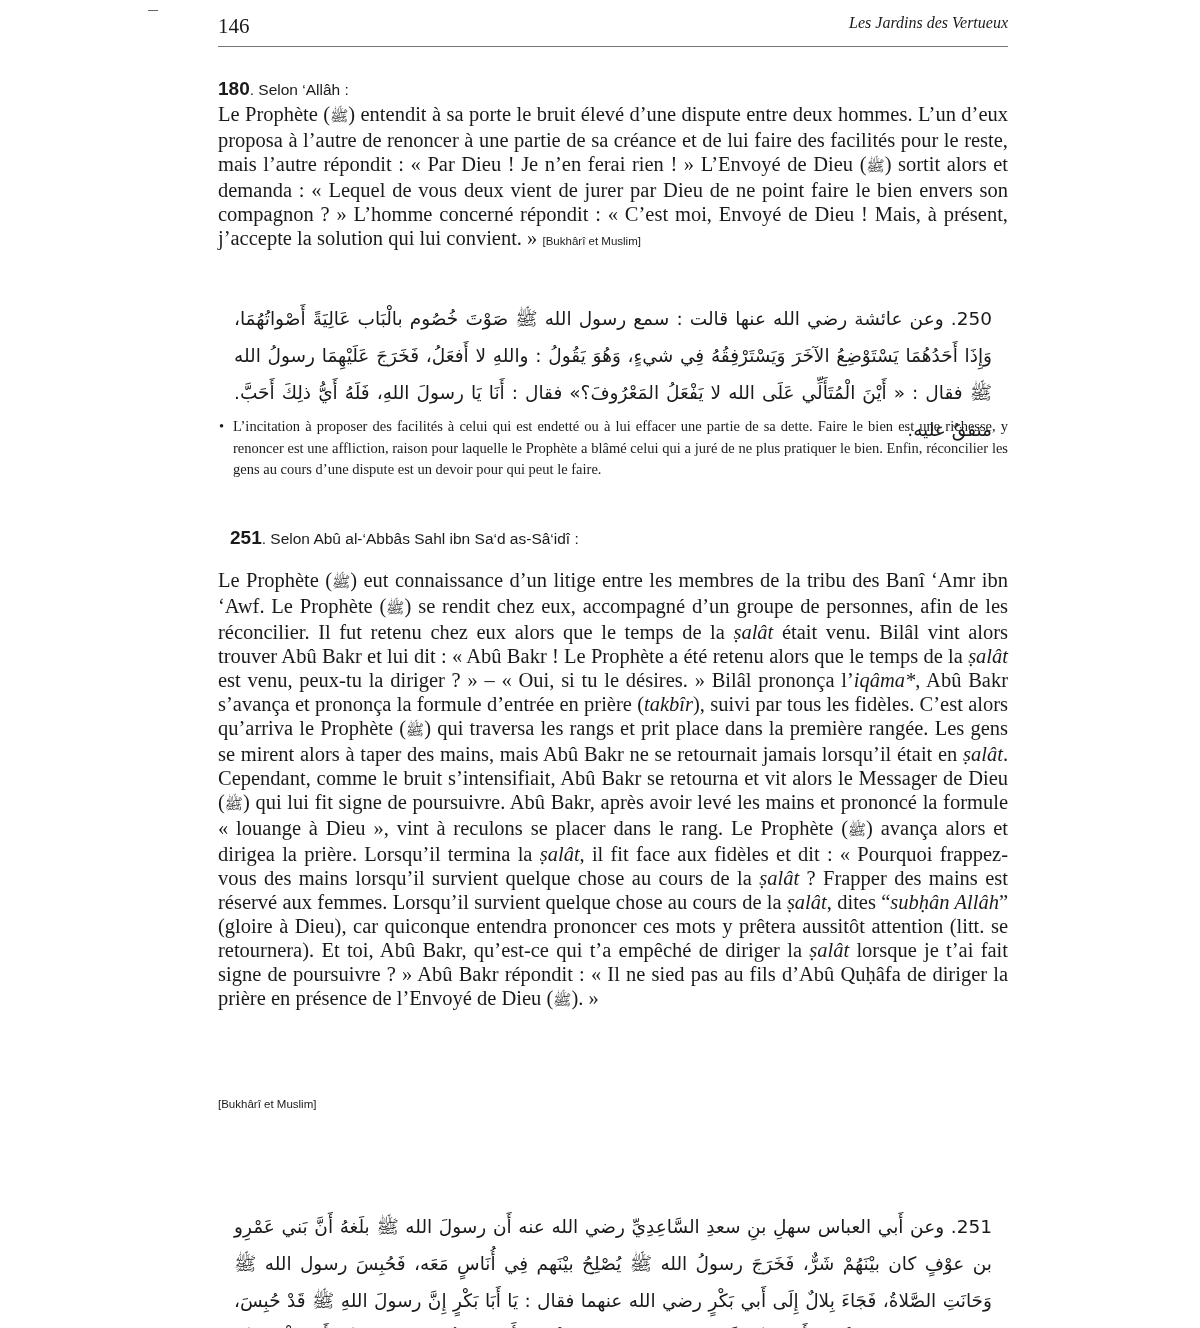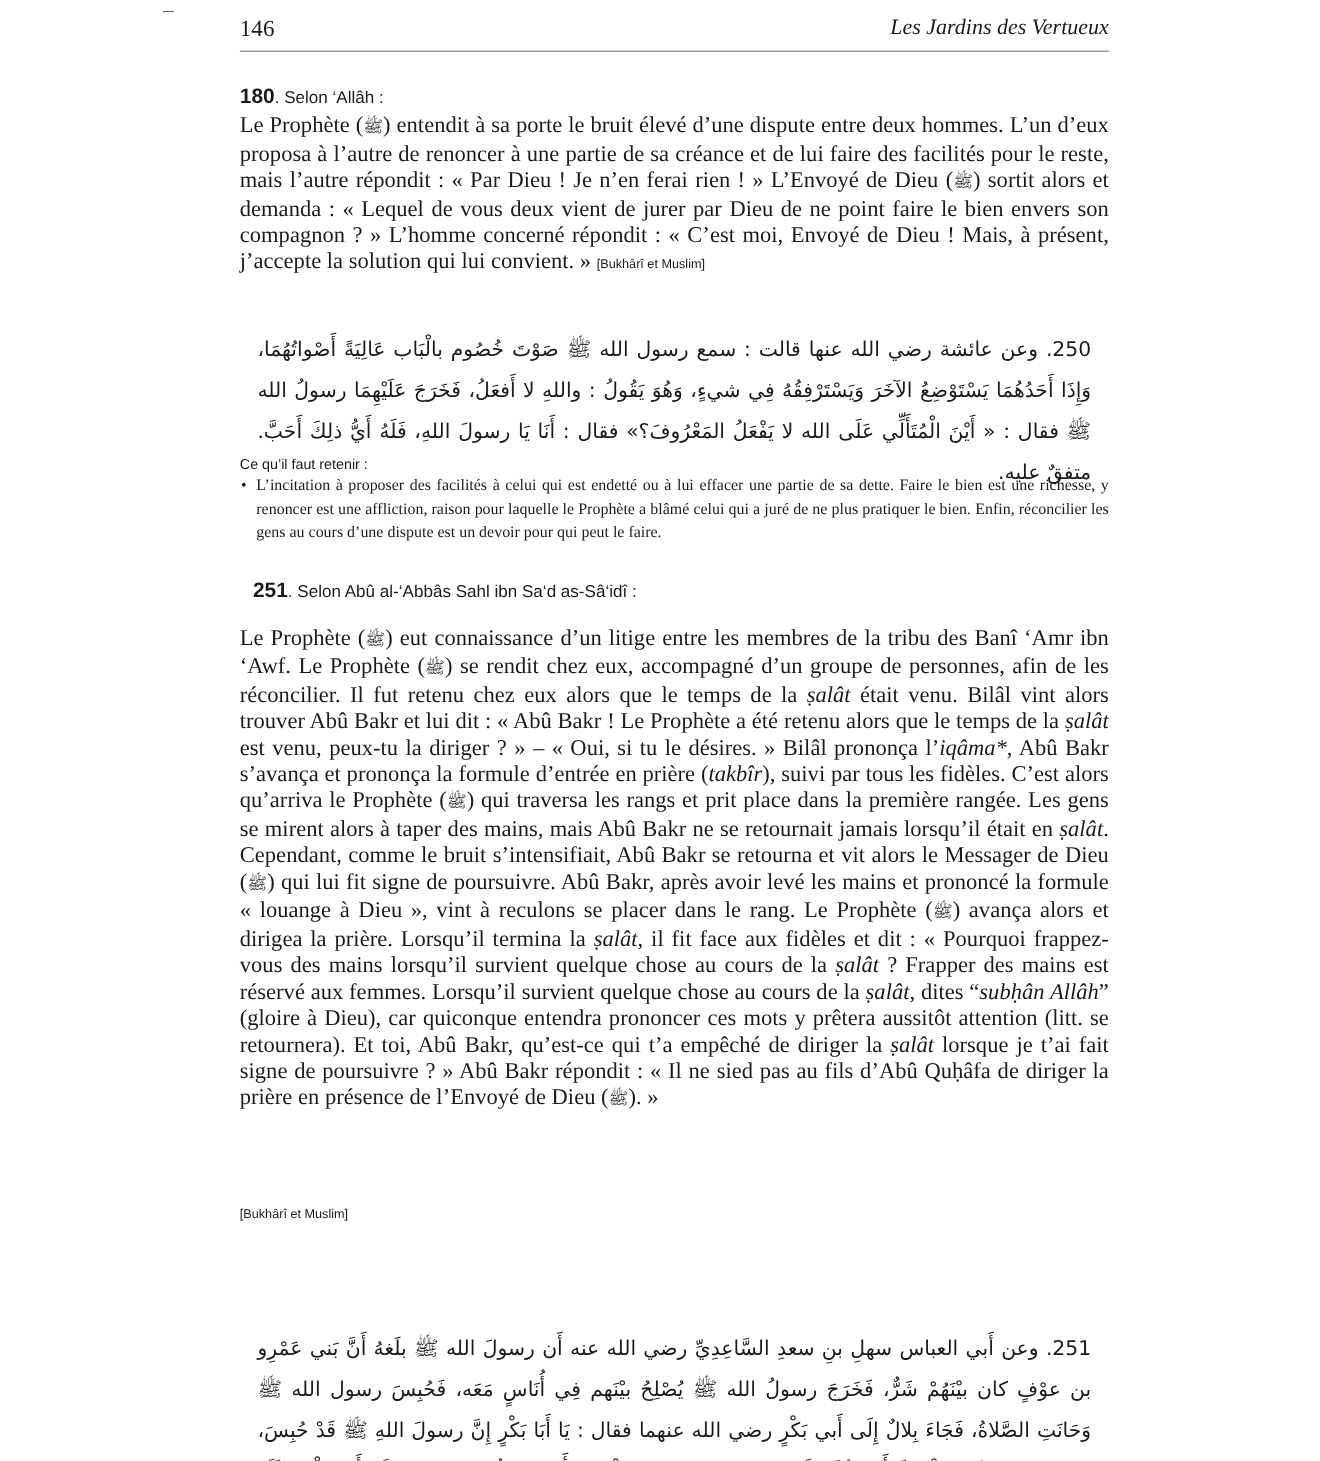--- a/index.html
+++ b/index.html
@@ -1,21 +1,21 @@
 <!DOCTYPE html>
 <html><head>
 <meta charset="utf-8">
 <style>
   html, body { margin: 0; padding: 0; background: #ffffff; }
   body { width: 1200px; height: 1328px; position: relative; overflow: hidden; color: #1a1a1a; }
   .corner-mark { position: absolute; left: 148px; top: 10px; width: 10px; height: 1px; background: #666; }
   .page { position: absolute; left: 218px; top: 0; width: 790px; }
   .header { position: relative; height: 46px; border-bottom: 1px solid #777; }
   .page-num { position: absolute; left: 0; top: 14px; font-family: "Liberation Serif", serif; font-size: 21px; }
-  .running-title { position: absolute; right: 0; top: 14px; font-family: "Liberation Serif", serif; font-style: italic; font-size: 20px; }
+  .running-title { position: absolute; right: 0; top: 14px; font-family: "Liberation Serif", serif; font-style: italic; font-size: 16px; }
   .hadith-title { font-family: "Liberation Sans", sans-serif; font-size: 15.5px; margin: 0; }
   .hadith-title .num { font-weight: bold; font-size: 19px; }
   .fr { font-family: "Liberation Serif", serif; font-size: 20.5px; line-height: 24px; text-align: justify; margin: 0; }
   .src { font-family: "Liberation Sans", sans-serif; font-size: 11.5px; white-space: nowrap; }
   .ar { direction: rtl; text-align: justify; text-align-last: right; font-family: "DejaVu Sans", sans-serif; font-size: 18.5px; line-height: 37px; margin: 16px; }
   .retain-title { font-family: "Liberation Sans", sans-serif; font-size: 13px; margin: 0; }
   .retain-list { margin: 2px 0 0 0; padding: 0; list-style: none; }
   .retain-list li { position: relative; padding-left: 15px; font-family: "Liberation Serif", serif; font-size: 14.5px; line-height: 21.5px; text-align: justify; }
   .bullet { position: absolute; left: 1px; top: 0; }
   .saw { font-size: 15px; }
@@ -40,21 +40,20 @@
     <span class="running-title">Les Jardins des Vertueux</span>
   </div>
 
   <p id="h250-title" class="hadith-title"><span class="num">180</span><span>. Selon ‘Allâh :</span></p>
 
   <p id="h250-fr" class="fr"><span>Le Prophète (</span><span class="saw">ﷺ</span><span>) entendit à sa porte le bruit élevé d’une dispute entre deux hommes. L’un d’eux proposa à l’autre de renoncer à une partie de sa créance et de lui faire des facilités pour le reste, mais l’autre répondit : « Par Dieu ! Je n’en ferai rien ! » L’Envoyé de Dieu (</span><span class="saw">ﷺ</span><span>) sortit alors et demanda : « Lequel de vous deux vient de jurer par Dieu de ne point faire le bien envers son compagnon ? » L’homme concerné répondit : « C’est moi, Envoyé de Dieu ! Mais, à présent, j’accepte la solution qui lui convient. » </span><span class="src">[Bukhârî et Muslim]</span></p>
 
   <p id="h250-ar" class="ar" dir="rtl">250. وعن عائشة رضي الله عنها قالت : سمع رسول الله ﷺ صَوْتَ خُصُوم بالْبَاب عَالِيَةً أَصْواتُهُمَا، وَإِذَا أَحَدُهُمَا يَسْتَوْضِعُ الآخَرَ وَيَسْتَرْفِقُهُ فِي شيءٍ، وَهُوَ يَقُولُ : واللهِ لا أَفعَلُ، فَخَرَجَ عَلَيْهِمَا رسولُ الله ﷺ فقال : « أَيْنَ الْمُتَأَلِّي عَلَى الله لا يَفْعَلُ المَعْرُوفَ؟» فقال : أَنَا يَا رسولَ اللهِ، فَلَهُ أَيُّ ذلِكَ أَحَبَّ. متفقٌ عليه.</p>
 
   <div id="retain">
-    <p class="retain-title">Ce qu’il faut retenir :</p>
     <ul class="retain-list">
       <li><span class="bullet">•</span><span>L’incitation à proposer des facilités à celui qui est endetté ou à lui effacer une partie de sa dette. Faire le bien est une richesse, y renoncer est une affliction, raison pour laquelle le Prophète a blâmé celui qui a juré de ne plus pratiquer le bien. Enfin, réconcilier les gens au cours d’une dispute est un devoir pour qui peut le faire.</span></li>
     </ul>
   </div>
 
   <p id="h251-title" class="hadith-title"><span class="num">251</span><span>. Selon Abû al-‘Abbâs Sahl ibn Sa‘d as-Sâ‘idî :</span></p>
 
   <p id="h251-fr" class="fr"><span>Le Prophète (</span><span class="saw">ﷺ</span><span>) eut connaissance d’un litige entre les membres de la tribu des Banî ‘Amr ibn ‘Awf. Le Prophète (</span><span class="saw">ﷺ</span><span>) se rendit chez eux, accompagné d’un groupe de personnes, afin de les réconcilier. Il fut retenu chez eux alors que le temps de la </span><span class="it">ṣalât</span><span> était venu. Bilâl vint alors trouver Abû Bakr et lui dit : « Abû Bakr ! Le Prophète a été retenu alors que le temps de la </span><span class="it">ṣalât</span><span> est venu, peux-tu la diriger ? » – « Oui, si tu le désires. » Bilâl prononça l’</span><span class="it">iqâma*</span><span>, Abû Bakr s’avança et prononça la formule d’entrée en prière (</span><span class="it">takbîr</span><span>), suivi par tous les fidèles. C’est alors qu’arriva le Prophète (</span><span class="saw">ﷺ</span><span>) qui traversa les rangs et prit place dans la première rangée. Les gens se mirent alors à taper des mains, mais Abû Bakr ne se retournait jamais lorsqu’il était en </span><span class="it">ṣalât</span><span>. Cependant, comme le bruit s’intensifiait, Abû Bakr se retourna et vit alors le Messager de Dieu (</span><span class="saw">ﷺ</span><span>) qui lui fit signe de poursuivre. Abû Bakr, après avoir levé les mains et prononcé la formule « louange à Dieu », vint à reculons se placer dans le rang. Le Prophète (</span><span class="saw">ﷺ</span><span>) avança alors et dirigea la prière. Lorsqu’il termina la </span><span class="it">ṣalât</span><span>, il fit face aux fidèles et dit : « Pourquoi frappez-vous des mains lorsqu’il survient quelque chose au cours de la </span><span class="it">ṣalât</span><span> ? Frapper des mains est réservé aux femmes. Lorsqu’il survient quelque chose au cours de la </span><span class="it">ṣalât</span><span>, dites “</span><span class="it">subḥân Allâh</span><span>” (gloire à Dieu), car quiconque entendra prononcer ces mots y prêtera aussitôt attention (litt. se retournera). Et toi, Abû Bakr, qu’est-ce qui t’a empêché de diriger la </span><span class="it">ṣalât</span><span> lorsque je t’ai fait signe de poursuivre ? » Abû Bakr répondit : « Il ne sied pas au fils d’Abû Quḥâfa de diriger la prière en présence de l’Envoyé de Dieu (</span><span class="saw">ﷺ</span><span>). »</span></p>
 
   <span id="h251-src" class="src">[Bukhârî et Muslim]</span>

